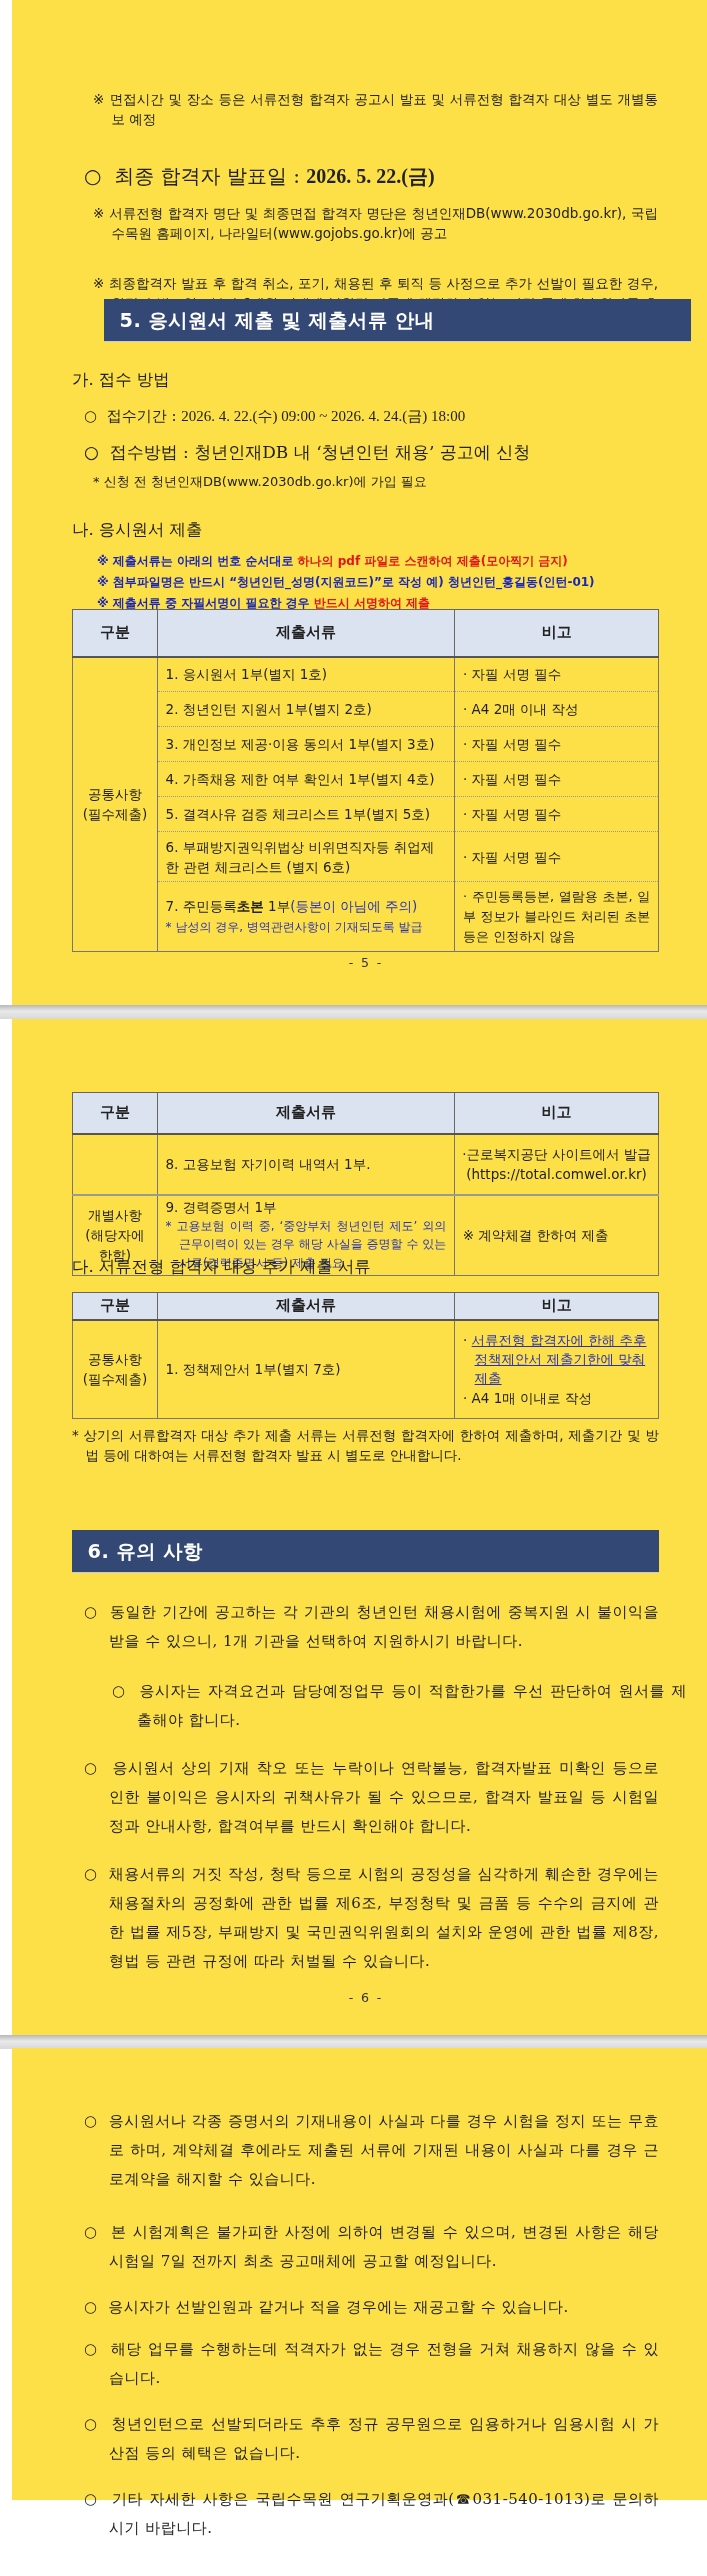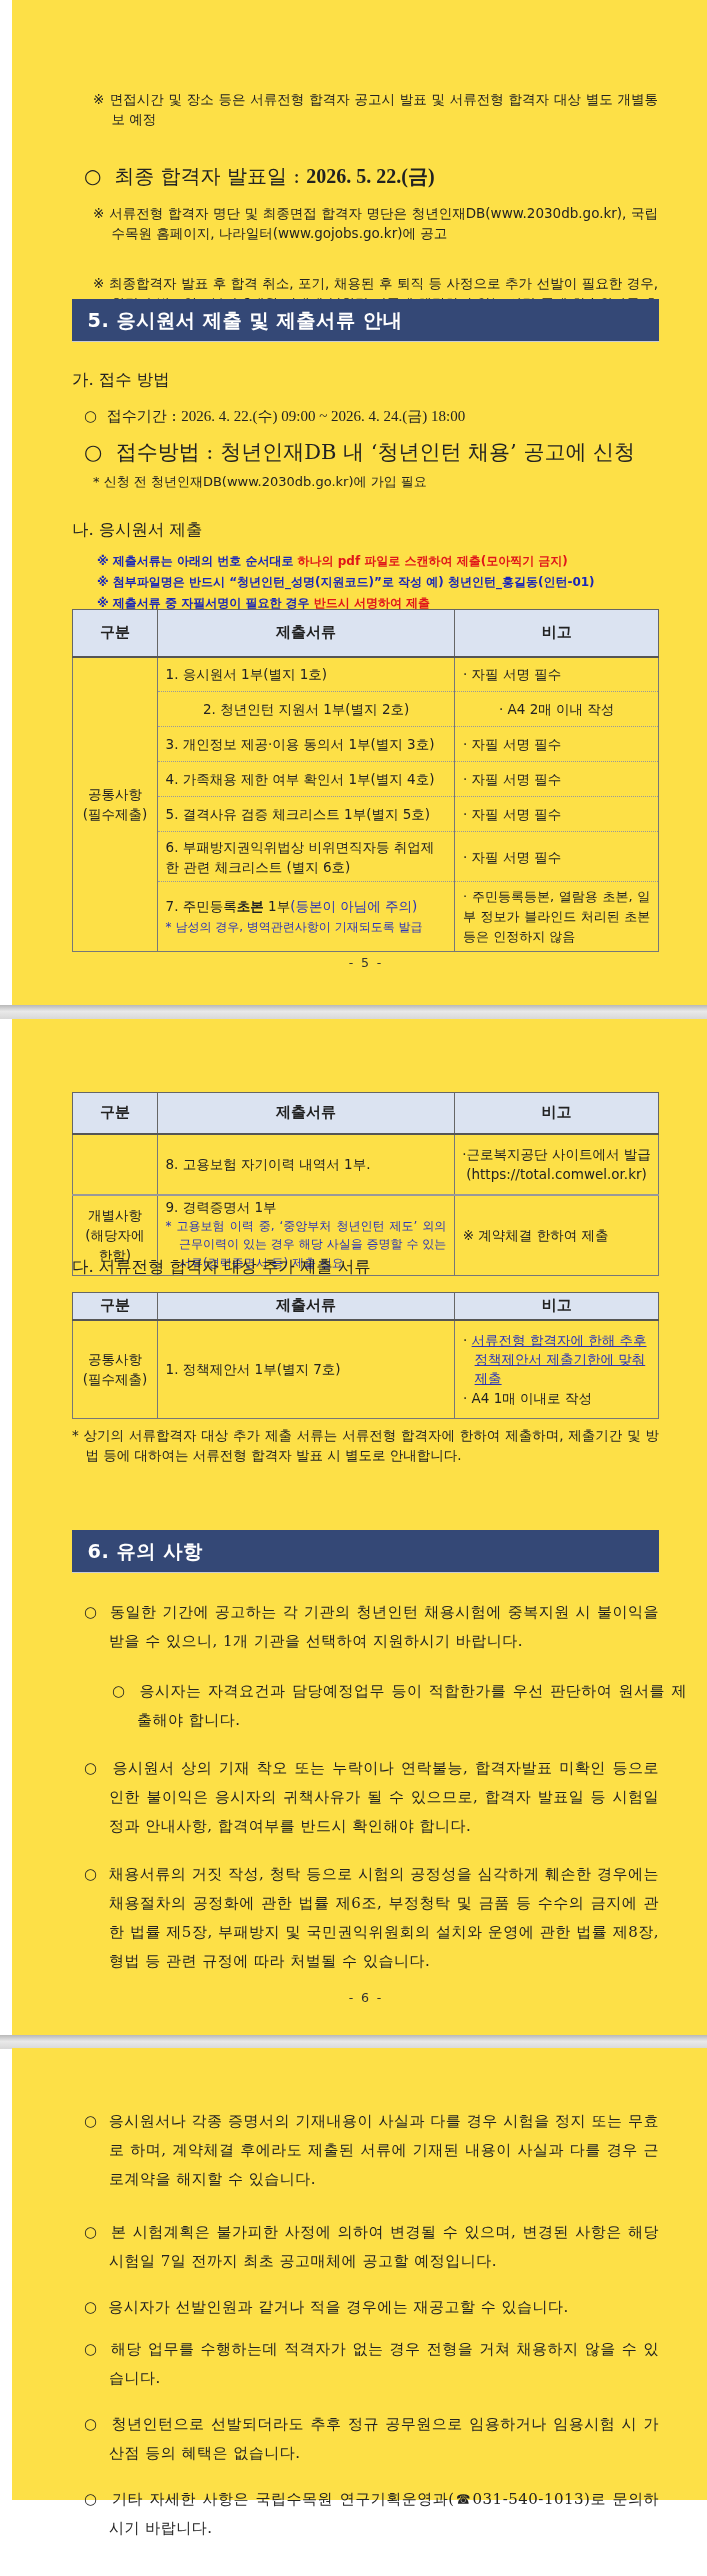--- a/index.html
+++ b/index.html
@@ -46,29 +46,29 @@
 
   <div class="note" style="top:203px;">
     <span>※</span>
     <span>서류전형 합격자 명단 및 최종면접 합격자 명단은 청년인재DB(www.2030db.go.kr), 국립수목원 홈페이지, 나라일터(www.gojobs.go.kr)에 공고</span>
   </div>
   <div class="note" style="top:273px;">
     <span>※</span>
     <span>최종합격자 발표 후 합격 취소, 포기, 채용된 후 퇴직 등 사정으로 추가 선발이 필요한 경우, 합격자 발표일로부터 6개월 이내에 불합격 기준에 해당하지 않는 사람 중에 차순위자를 추가합격자로 결정할 수 있음</span>
   </div>
 
-  <div class="sec-header" style="top:299px;">5. 응시원서 제출 및 제출서류 안내</div>
+  <div class="sec-header" style="top:299px;margin-left:32px;">5. 응시원서 제출 및 제출서류 안내</div>
 
   <div class="sub-title serif" style="top:368px;">가. 접수 방법</div>
 
   <div class="bullet serif" style="top:406px;font-size:15px;">
     <span>○</span>&nbsp;
     <span>접수기간 : </span><span class="bold-num" style="font-weight:normal">2026. 4. 22.(수) 09:00 ~ 2026. 4. 24.(금) 18:00</span>
   </div>
-  <div class="bullet serif" style="top:442px;font-size:21px;">
+  <div class="bullet serif" style="top:442px;font-size:17px;">
     <span>○</span>&nbsp;
     <span>접수방법 : </span><span>청년인재DB 내 ‘청년인턴 채용’ 공고에 신청</span>
   </div>
   <div class="small-star" style="top:472px;">* 신청 전 청년인재DB(www.2030db.go.kr)에 가입 필요</div>
 
   <div class="sub-title serif" style="top:518px;">나. 응시원서 제출</div>
 
   <div class="notice" style="top:552px;">
     <span>※ 제출서류는 아래의 번호 순서대로 </span><span class="red">하나의 pdf 파일로 스캔하여 제출(모아찍기 금지)</span>
   </div>
@@ -90,21 +90,21 @@
         <th>비고</th>
       </tr>
     </thead>
     <tbody>
       <tr style="height:35px;">
         <td class="cat" rowspan="7" style="white-space:pre-line;">공통사항
 (필수제출)</td>
         <td class="doc-col">1. 응시원서 1부(별지 1호)</td>
         <td class="rem">· 자필 서명 필수</td>
       </tr>
-      <tr style="height:35px;text-align:center;">
+      <tr style="height:35px;">
         <td class="doc-col">2. 청년인턴 지원서 1부(별지 2호)</td>
         <td class="rem">· A4 2매 이내 작성</td>
       </tr>
       <tr style="height:35px;">
         <td class="doc-col">3. 개인정보 제공·이용 동의서 1부(별지 3호)</td>
         <td class="rem">· 자필 서명 필수</td>
       </tr>
       <tr style="height:35px;">
         <td class="doc-col">4. 가족채용 제한 여부 확인서 1부(별지 4호)</td>
         <td class="rem">· 자필 서명 필수</td>

